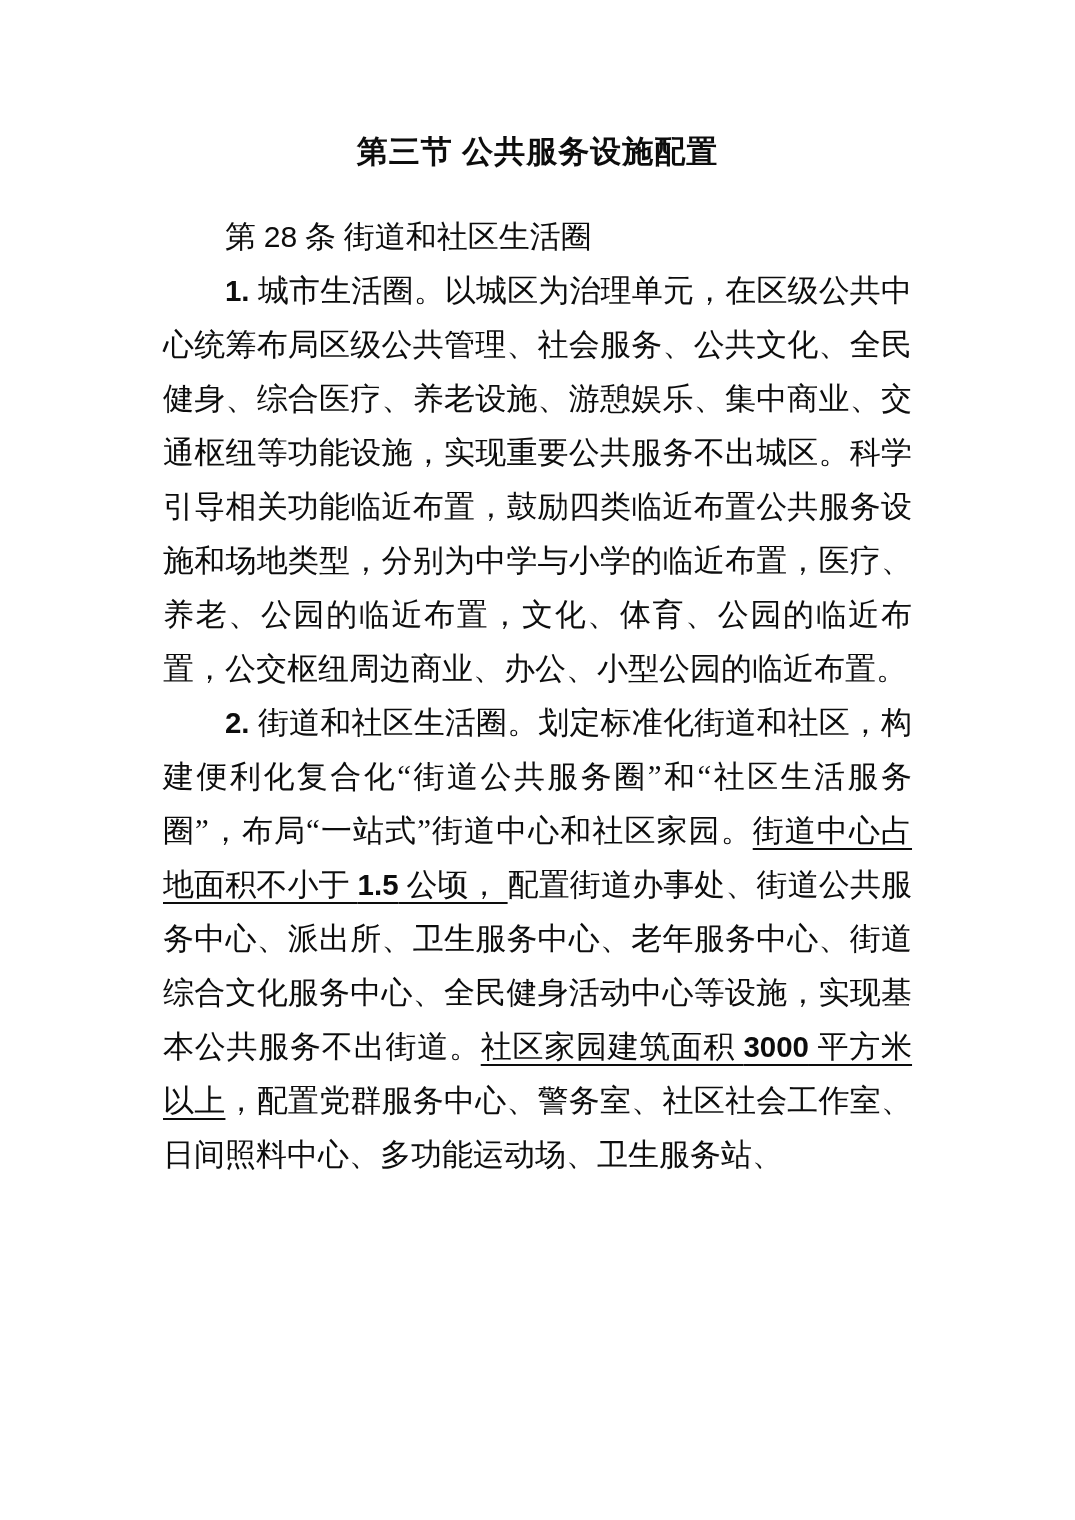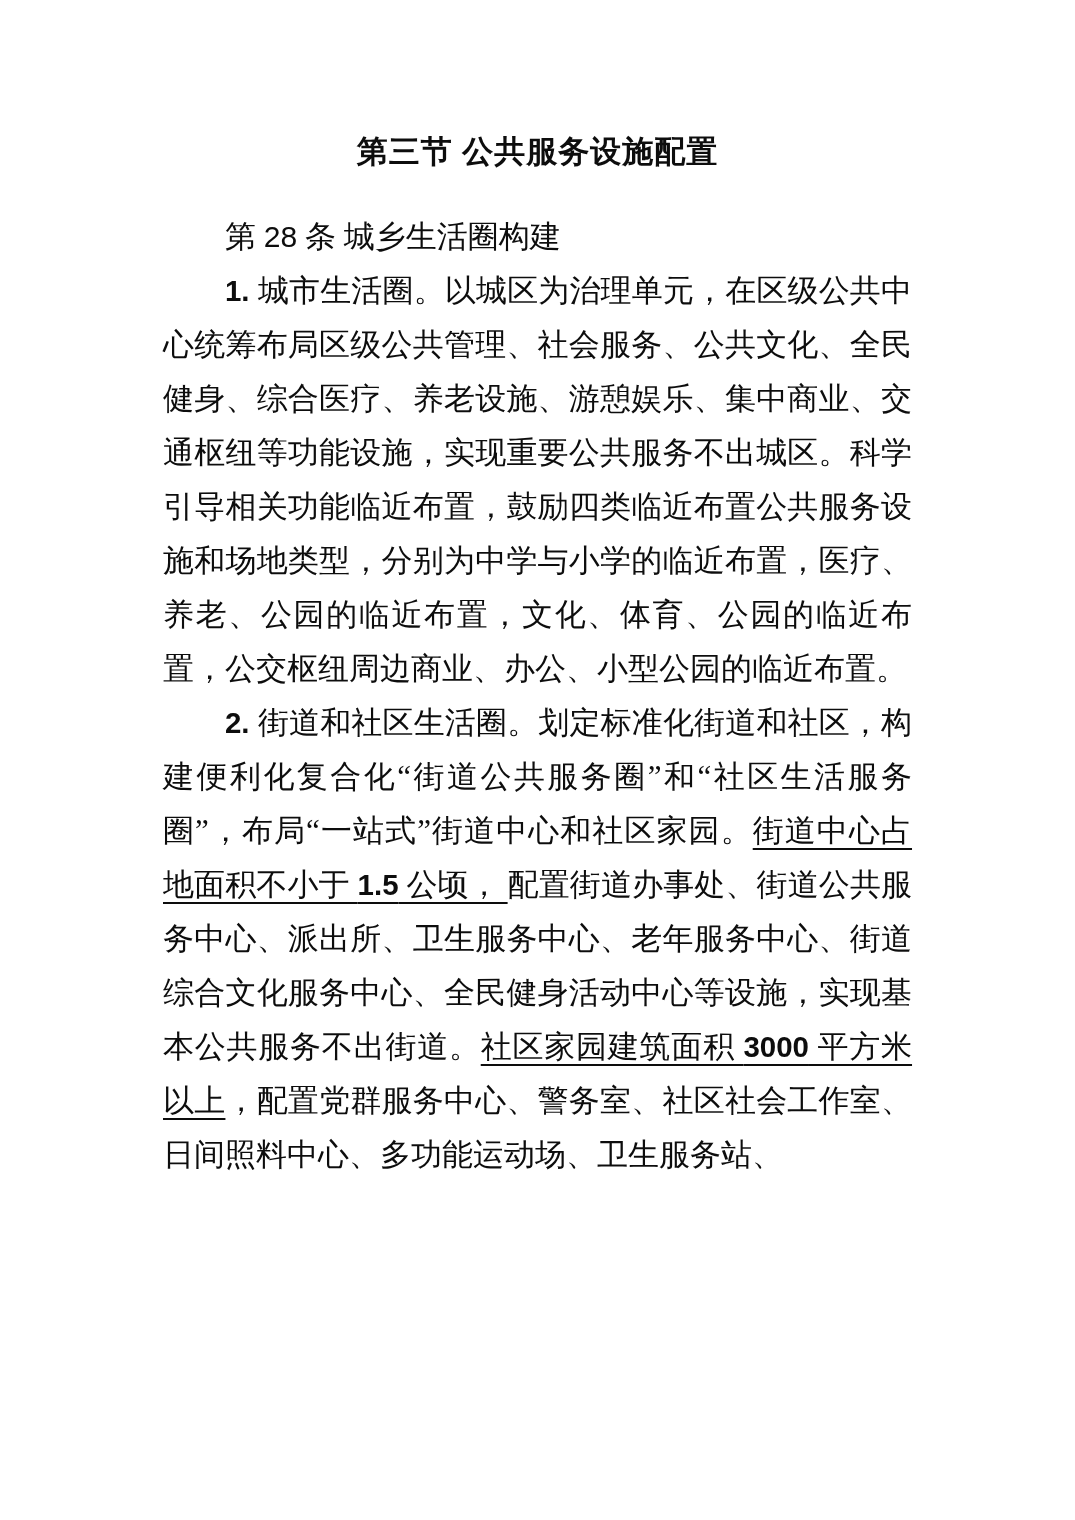--- a/index.html
+++ b/index.html
@@ -71,21 +71,21 @@
     letter-spacing: 1px;
   }
 </style>
 </head>
 <body>
 
 <div class="page">
 
   <h1 class="section-title">第三节 公共服务设施配置</h1>
 
-  <p class="article-heading"><span>第 </span><span class="heading-num">28</span><span> 条  城乡生活圈构建</span></p>
+  <p class="article-heading"><span>第 </span><span class="heading-num">28</span><span> 条  街道和社区生活圈</span></p>
 
 
   <p class="body-paragraph"><span class="num">1. </span><span>城市生活圈。以城区为治理单元，在区级公共中心统筹布局区级公共管理、社会服务、公共文化、全民健身、综合医疗、养老设施、游憩娱乐、集中商业、交通枢纽等功能设施，实现重要公共服务不出城区。科学引导相关功能临近布置，鼓励四类临近布置公共服务设施和场地类型，分别为中学与小学的临近布置，医疗、养老、公园的临近布置，文化、体育、公园的临近布置，公交枢纽周边商业、办公、小型公园的临近布置。</span></p>
 
   <p class="body-paragraph"><span class="num">2. </span><span>街道和社区生活圈。划定标准化街道和社区，构建便利化复合化“街道公共服务圈”和“社区生活服务圈”，布局“一站式”街道中心和社区家园。</span><span class="u"><span>街道中心占地面积不小于 </span><span class="num">1.5</span><span> 公顷， </span></span><span>配置街道办事处、街道公共服务中心、派出所、卫生服务中心、老年服务中心、街道综合文化服务中心、全民健身活动中心等设施，实现基本公共服务不出街道。</span><span class="u"><span>社区家园建筑面积 </span><span class="num">3000</span><span> 平方米以上</span></span><span>，配置党群服务中心、警务室、社区社会工作室、日间照料中心、多功能运动场、卫生服务站、</span></p>
 
   <div class="page-number">—42—</div>
 
 </div>
 

